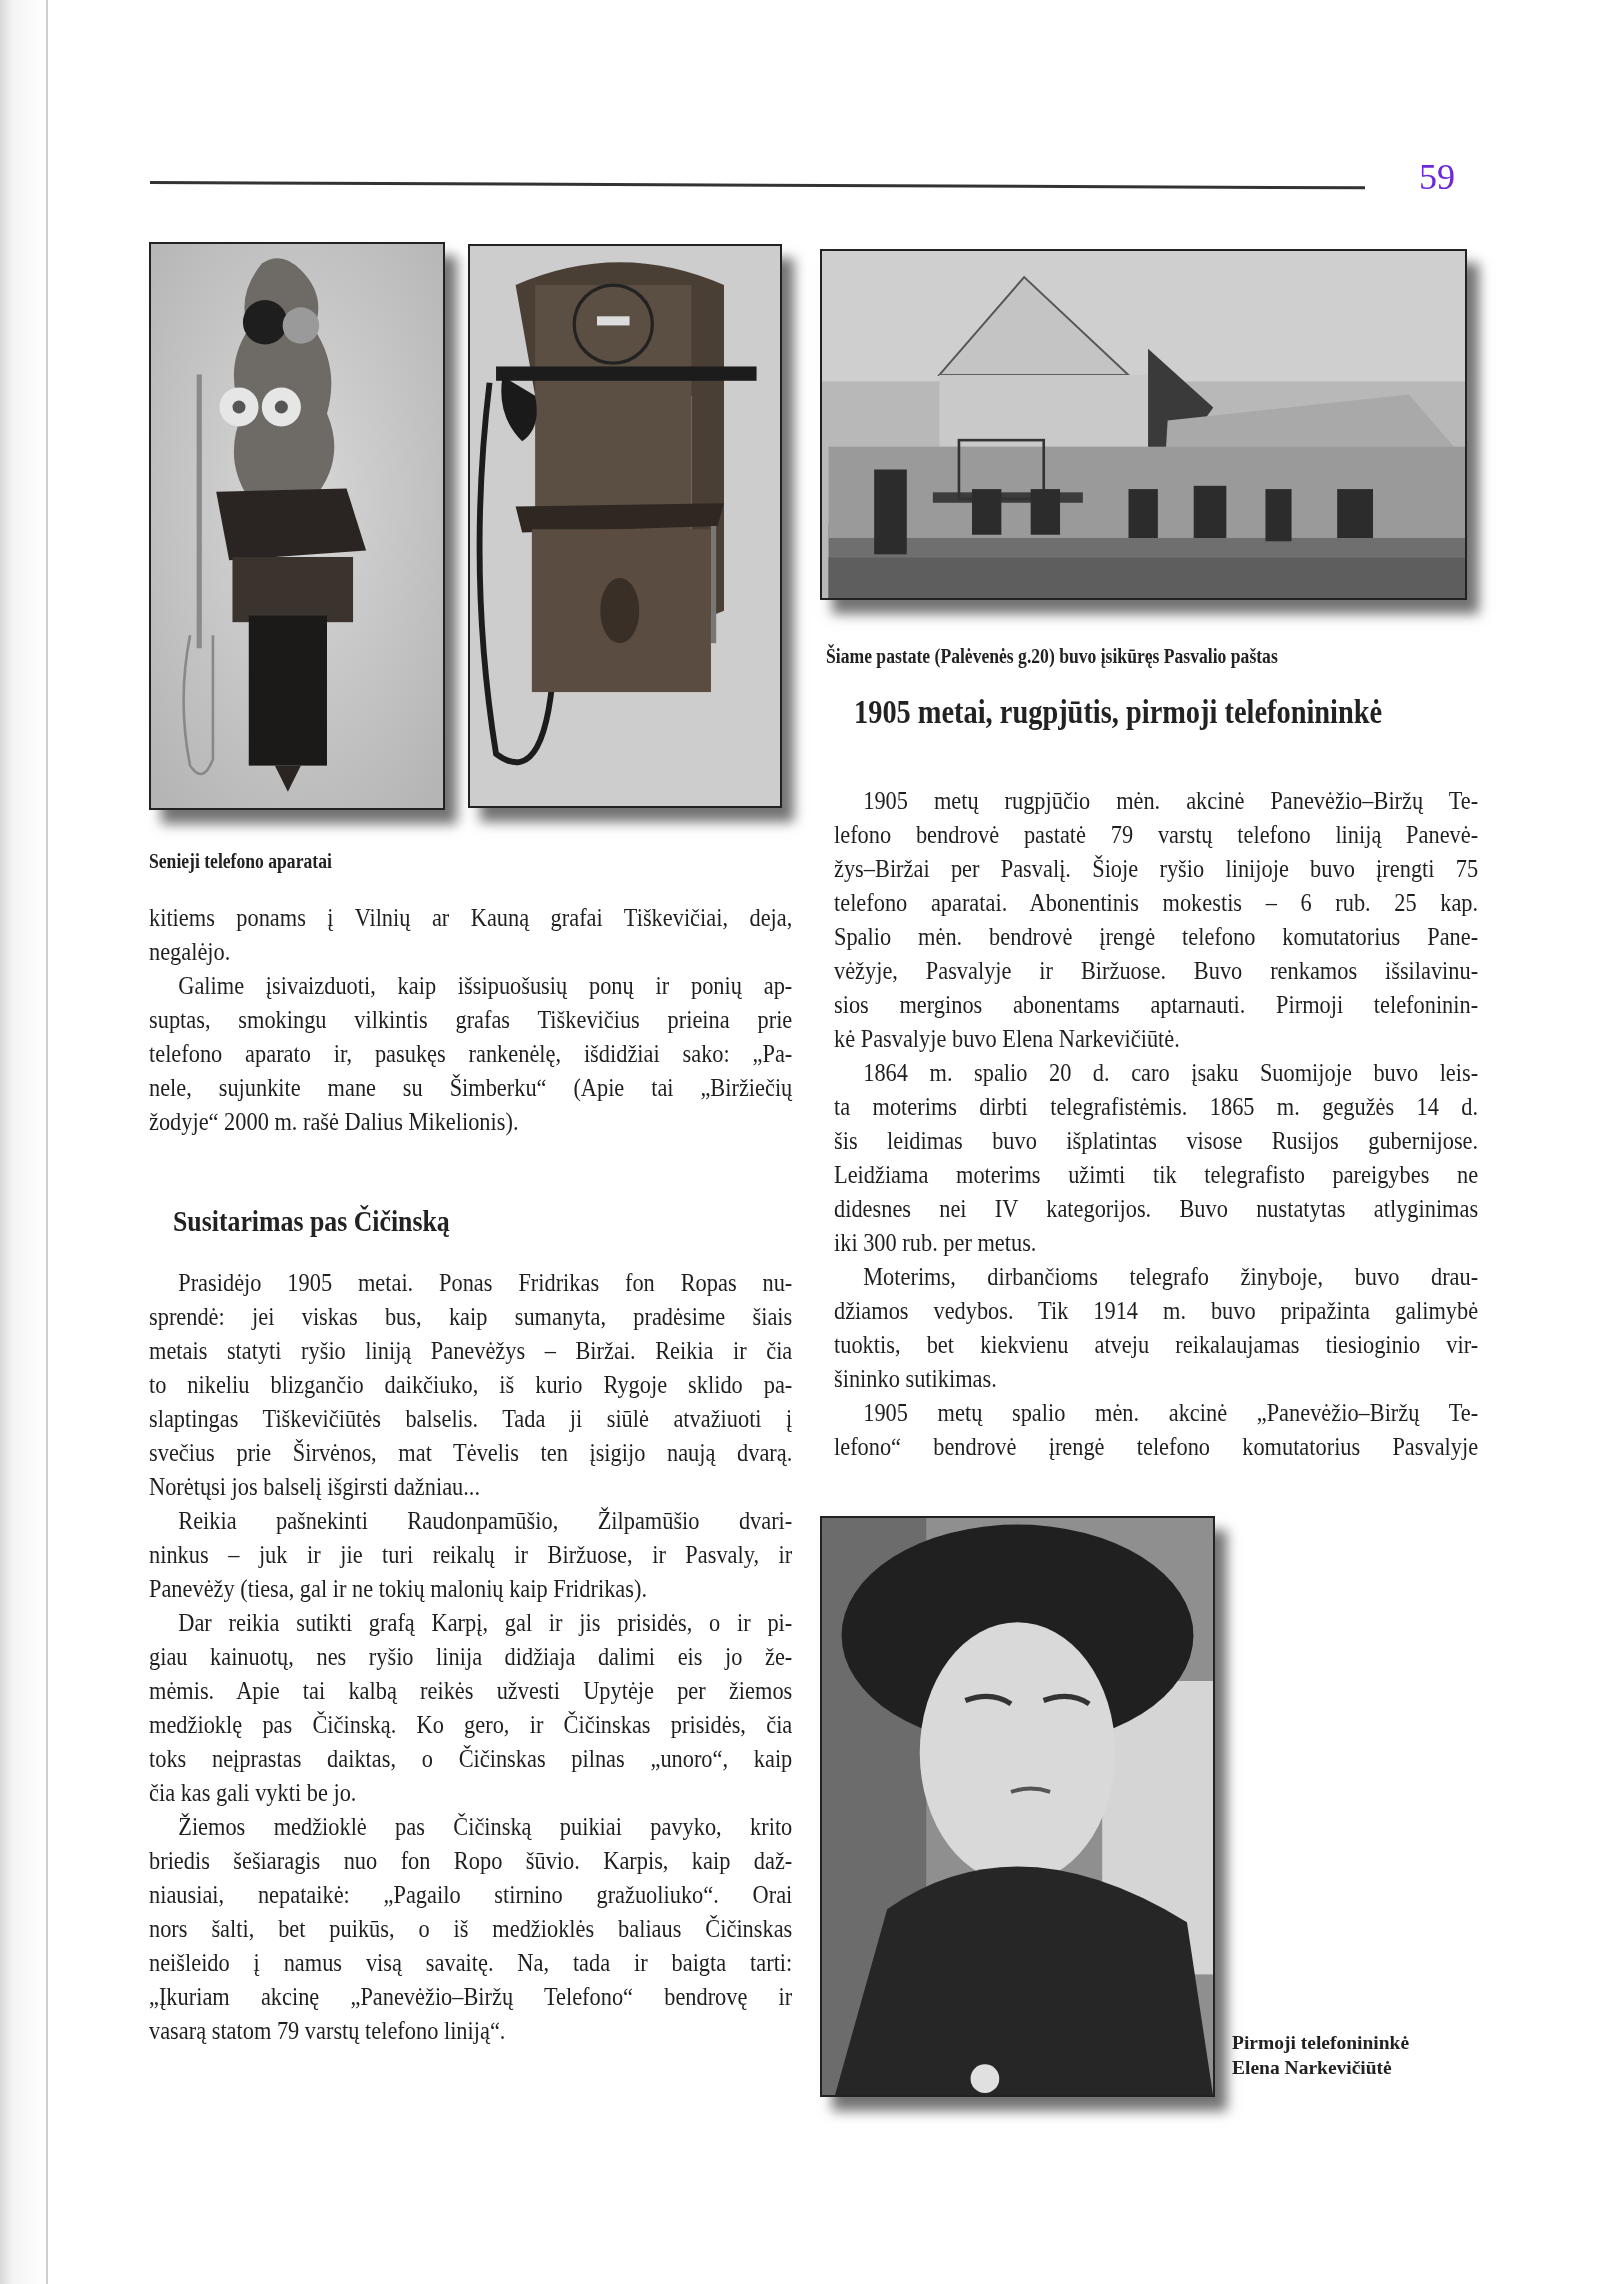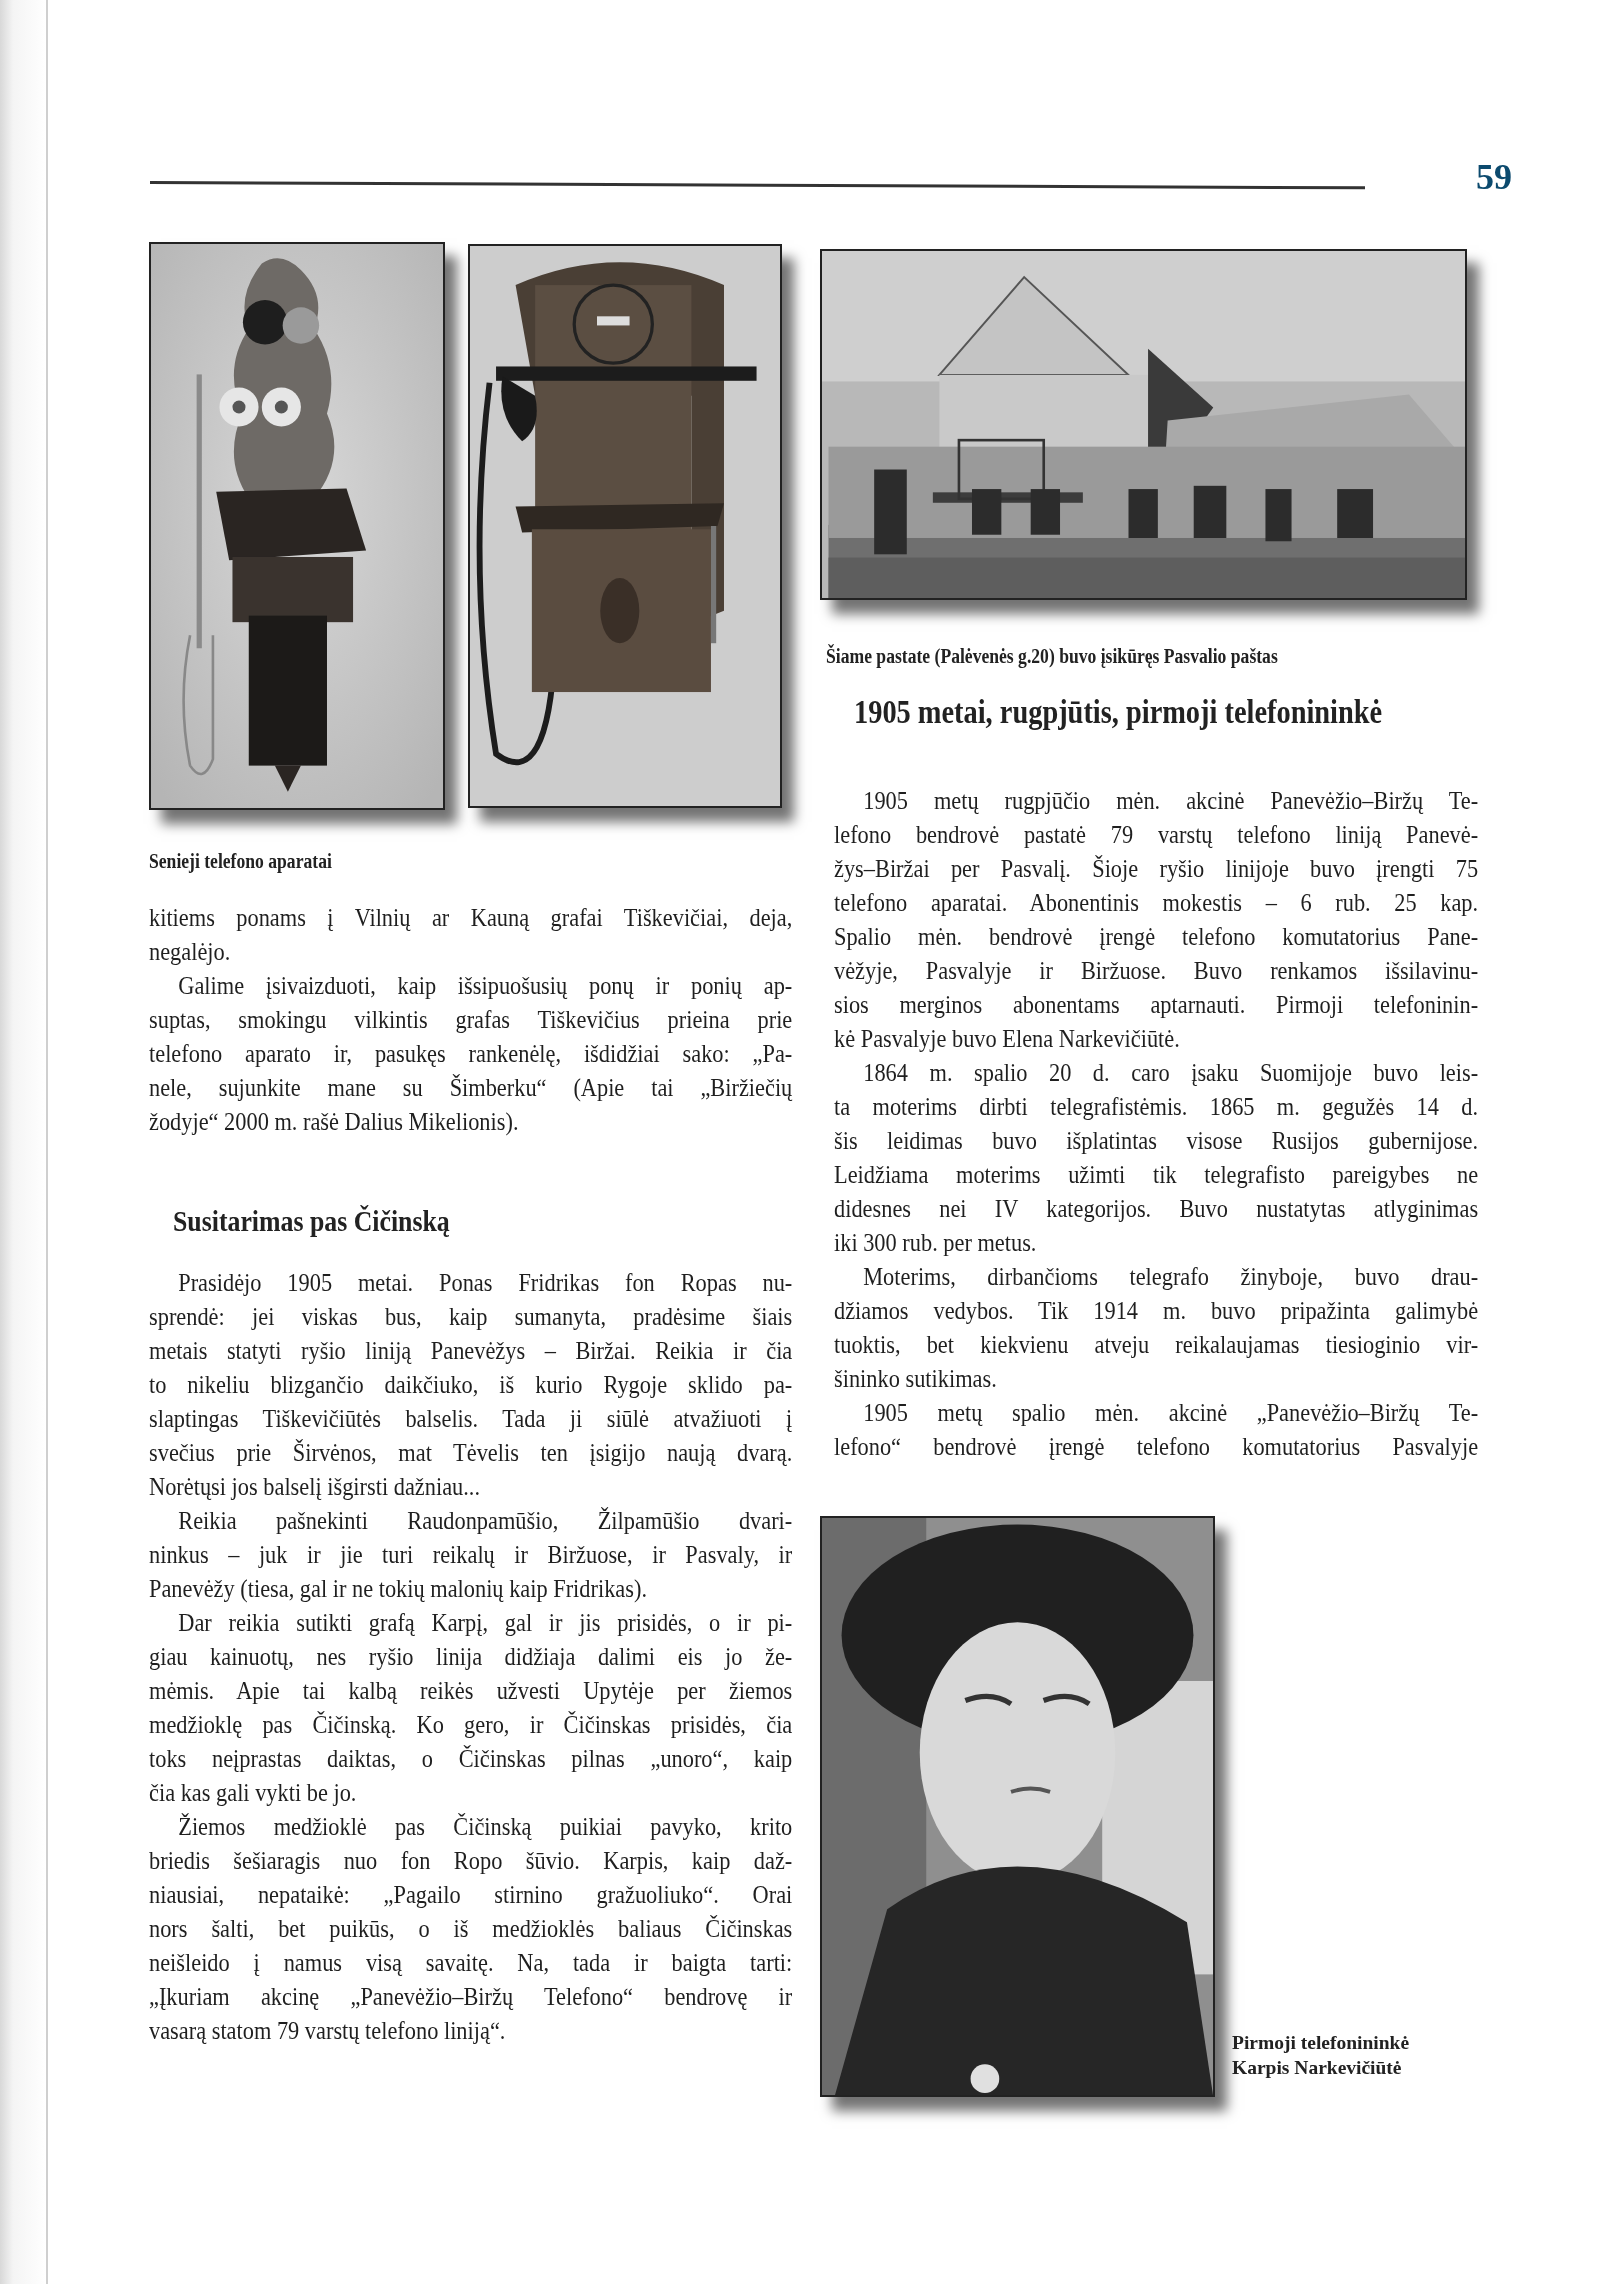--- a/index.html
+++ b/index.html
@@ -3,21 +3,21 @@
 <meta charset="utf-8">
 <style>
   html, body { margin: 0; padding: 0; background: #ffffff; }
   body { width: 1616px; height: 2284px; position: relative; overflow: hidden;
          font-family: "Liberation Serif", "DejaVu Serif", serif; color: #1e1e1e; }
   .scan-edge { position: absolute; left: 0; top: 0; width: 46px; height: 2284px;
                background: linear-gradient(to right, #d8d8d8 0, #f4f4f4 13px, #ffffff 46px); }
   .scan-line { position: absolute; left: 46px; top: 0; width: 2px; height: 2284px; background: #cfcfcf; }
   .header-rule { position: absolute; left: 150px; top: 181px; width: 1215px; height: 2.6px;
                  background: #333; transform: rotate(0.25deg); transform-origin: left center; }
-  .page-number { position: absolute; left: 1476px; top: 156px; font-size: 36px; font-weight: bold; color: #0c4a6e; }
+  .page-number { position: absolute; left: 1419px; top: 156px; font-size: 36px; font-weight: normal; color: #6d28d9; }
   .photo { position: absolute; border: 2px solid #222; box-shadow: 11.7px 14.3px 11.7px rgba(0,0,0,0.55); overflow: hidden; }
   .photo svg { width: 100%; height: 100%; display: block; }
   .caption { position: absolute; font-weight: bold; color: #222; }
   .cap-small { font-size: 20px; transform: scaleX(0.88); transform-origin: left top; white-space: nowrap; }
   .section-title { position: absolute; font-weight: bold; color: #222; white-space: nowrap; }
   .col { position: absolute; font-size: 26px; line-height: 34px; text-align: justify; color: #1f1f1f; }
   .col .line { display: block; text-align: justify; text-align-last: justify; white-space: nowrap; }
   .col .line.last { text-align-last: left; }
   .narrow { transform: scaleX(0.86); transform-origin: left top; }
 </style>
@@ -173,15 +173,15 @@
     <path d="M340 280 Q380 265 410 285" stroke="#333" stroke-width="8" fill="none"></path>
     <path d="M290 420 Q320 410 350 420" stroke="#555" stroke-width="6" fill="none"></path>
     <path d="M100 600 Q300 460 560 620 L600 885 L20 885 Z" fill="#262626"></path>
     <circle cx="250" cy="860" r="22" fill="#e0e0e0"></circle>
   </svg>
 </div>
 <div class="caption" style="left:1232px; top:2030px; font-size:19.5px; line-height:25px; width:215px;">
   <div style="display:flex; justify-content:space-between;">
     <span>Pirmoji telefonininkė</span>
   </div>
-  <div>Karpis Narkevičiūtė</div>
+  <div>Elena Narkevičiūtė</div>
 </div>
 
 
 </body></html>

